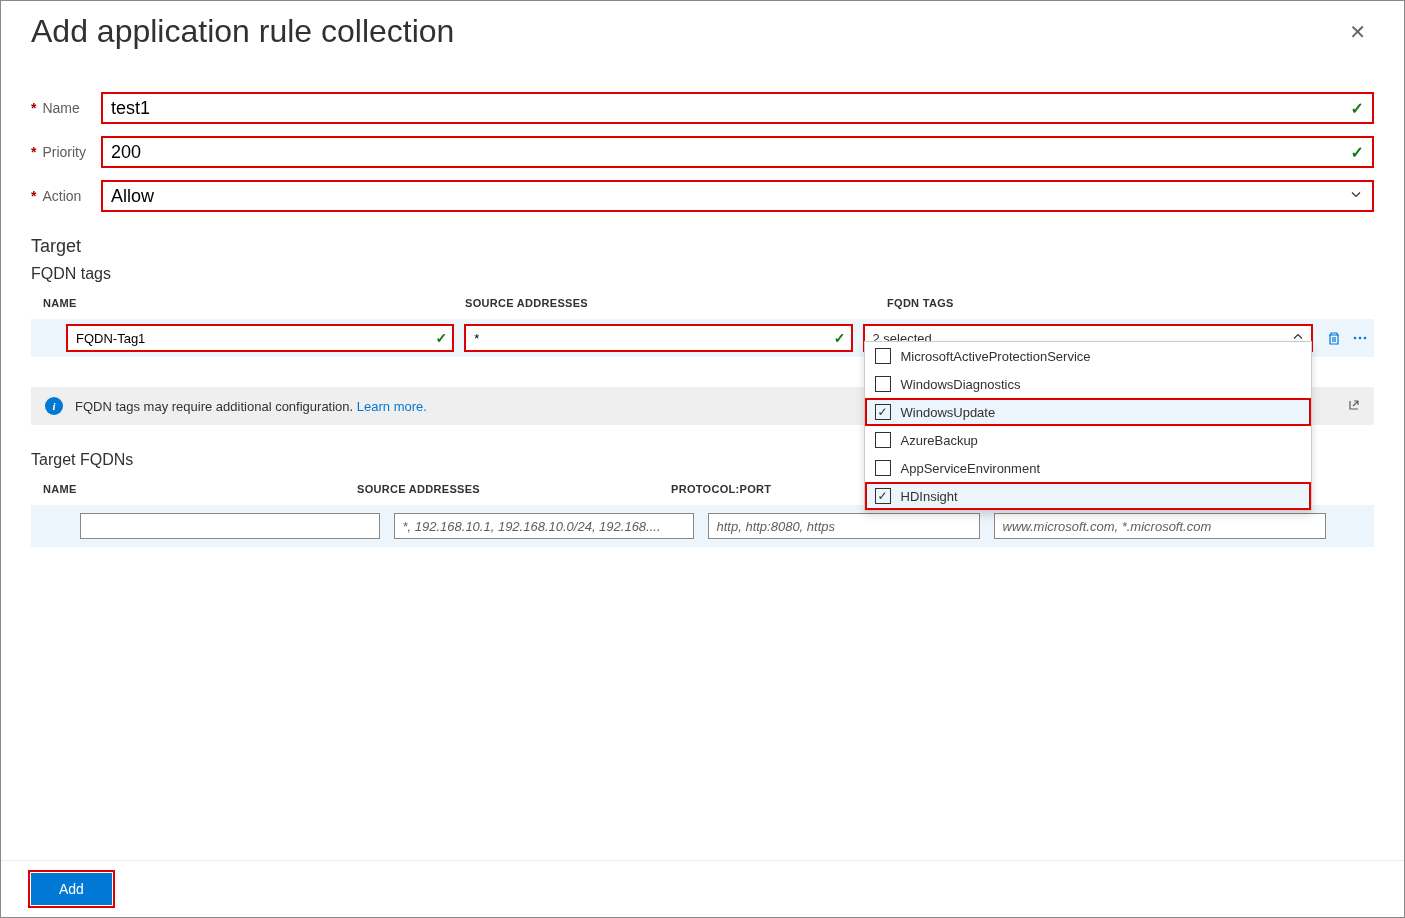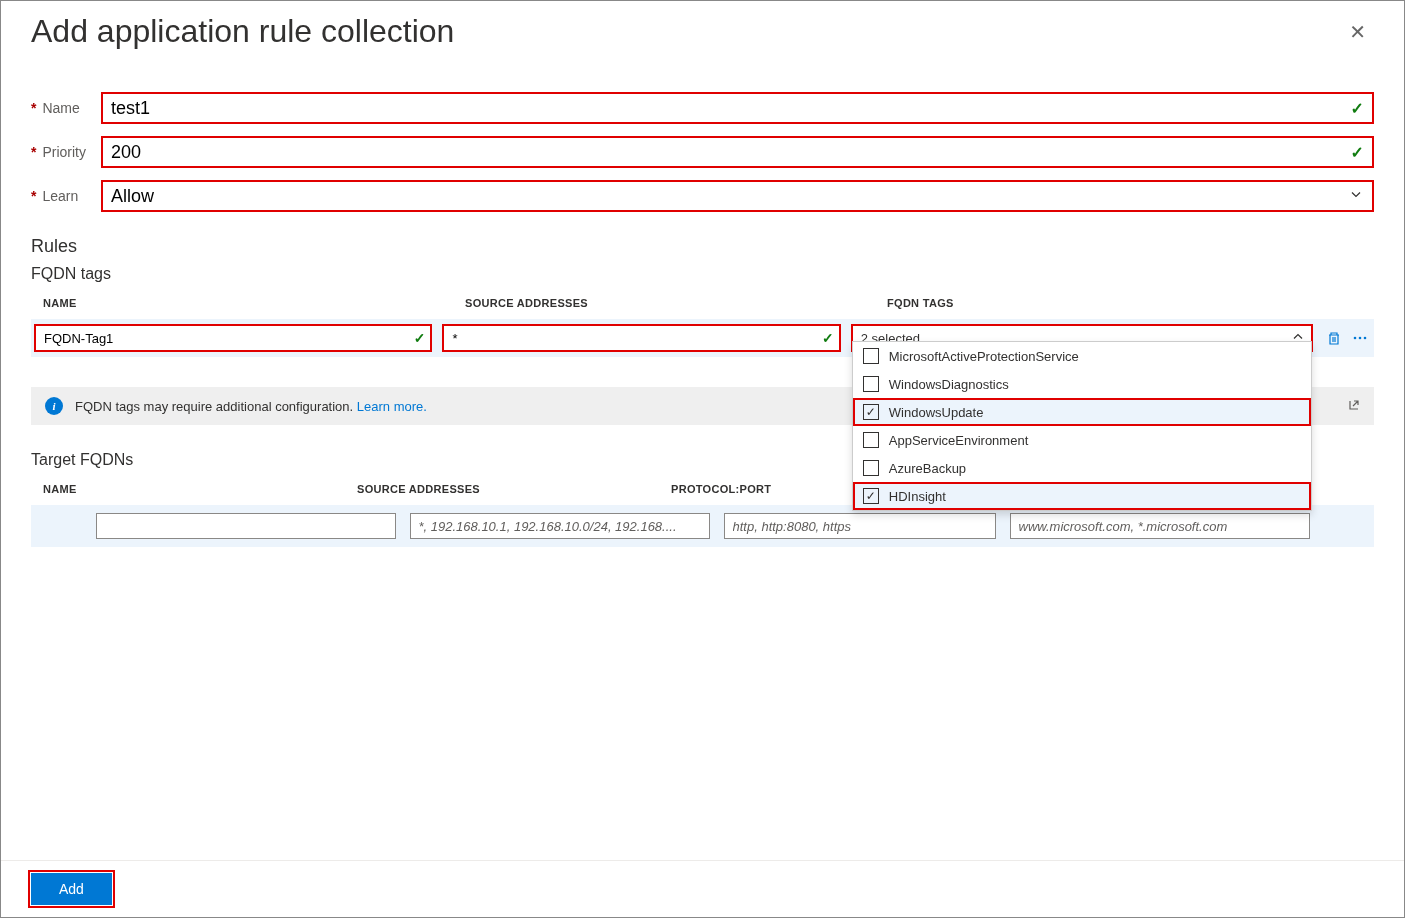--- a/index.html
+++ b/index.html
@@ -118,21 +118,21 @@
       gap: 12px;
       padding: 6px 4px;
       align-items: center;
     }
     .fqdn-row.highlight {
       background: #ecf4fc;
     }
     .input-cell {
       position: relative;
     }
-    .input-cell.w-name { width: 410px; }
+    .input-cell.w-name { width: 410px; margin-left: 32px; }
     .input-cell.w-source { width: 410px; }
     .input-cell.w-tags { width: 476px; position: relative; }
     .cell-input {
       width: 100%;
       height: 26px;
       border: 1px solid #8a8886;
       padding: 0 28px 0 8px;
       font-size: 13px;
       font-family: inherit;
       outline: none;
@@ -269,21 +269,21 @@
       display: flex;
       gap: 14px;
       padding: 8px 4px;
       background: #ecf4fc;
       justify-content: center;
     }
     .target-cell { position: relative; }
     .tc-name { width: 300px; }
     .tc-source { width: 300px; }
     .tc-proto { width: 272px; }
-    .tc-target { width: 300px; }
+    .tc-target { width: 332px; }
     .footer {
       position: absolute;
       bottom: 0;
       left: 0;
       right: 0;
       border-top: 1px solid #edebe9;
       padding: 12px 30px;
       background: #fff;
     }
     .add-btn {
@@ -325,33 +325,33 @@
     </div>
     <div class="form-input-wrapper">
       <input type="text" value="200" style="">
       <span class="validation-check">✓</span>
     </div>
   </div>
 
   <div class="form-row">
     <div class="form-label">
       <span class="required">*</span>
-      <span>Learn</span>
+      <span>Action</span>
     </div>
     <div class="form-input-wrapper">
       <input type="text" value="Allow" style="">
       <span class="select-chevron">
         <svg width="12" height="12" viewBox="0 0 12 12">
             <path d="M2 4 L6 8 L10 4" stroke="#323130" stroke-width="1.2" fill="none"></path>
           </svg>
       </span>
     </div>
   </div>
 
-  <div class="section-title">Rules</div>
+  <div class="section-title">Target</div>
   <div class="subsection-title">FQDN tags</div>
 
   <div class="table-header-row">
     <div class="table-header th-name">NAME</div>
     <div class="table-header th-source">SOURCE ADDRESSES</div>
     <div class="table-header th-tags">FQDN TAGS</div>
   </div>
 
   <div class="fqdn-rows">
     <div class="fqdn-row highlight">
@@ -380,25 +380,25 @@
           <div class="dropdown-item">
             <span class="chk"></span>
             <span>WindowsDiagnostics</span>
           </div>
           <div class="dropdown-item selected">
             <span class="chk">✓</span>
             <span>WindowsUpdate</span>
           </div>
           <div class="dropdown-item">
             <span class="chk"></span>
-            <span>AppServiceEnvironment</span>
+            <span>AzureBackup</span>
           </div>
           <div class="dropdown-item">
             <span class="chk"></span>
-            <span>AzureBackup</span>
+            <span>AppServiceEnvironment</span>
           </div>
           <div class="dropdown-item selected">
             <span class="chk">✓</span>
             <span>HDInsight</span>
           </div>
         </div>
       </div>
       <div class="row-actions">
         <span class="icon-btn">
           <svg width="16" height="16" viewBox="0 0 16 16">

